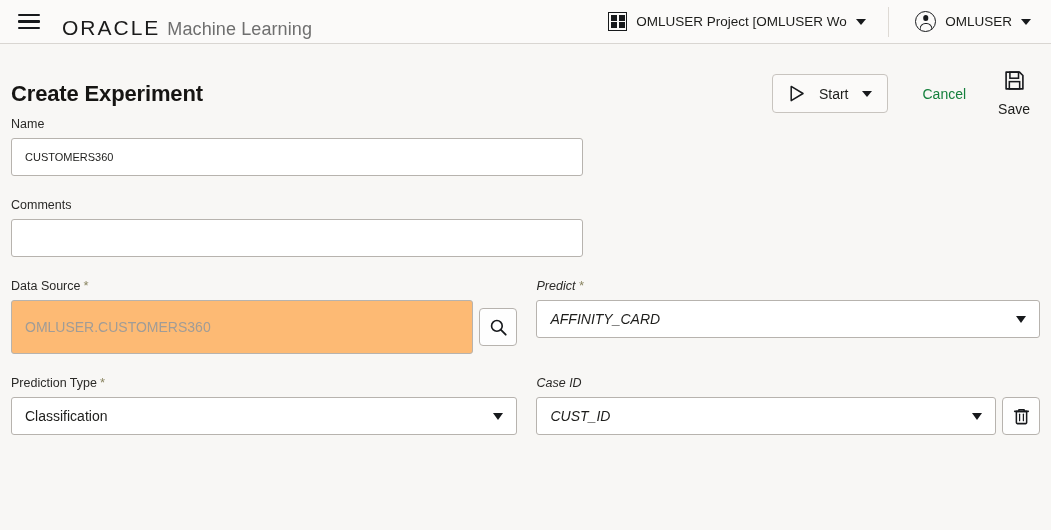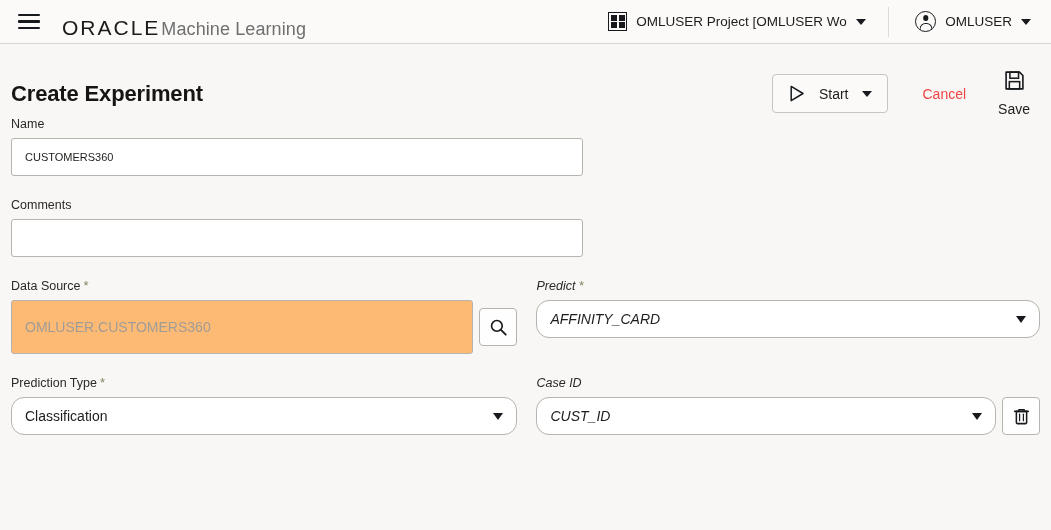--- a/index.html
+++ b/index.html
@@ -34,21 +34,21 @@
     display: flex; flex-direction: column; justify-content: space-between;
     cursor: pointer;
     margin-right: 22px;
   }
   .hamburger span {
     display: block; height: 2.4px; width: 100%;
     background: #17191c; border-radius: 1px;
   }
 
   .oracle-logo {
-    display: flex; align-items: baseline; gap: 1px; margin-top: 13px;
+    display: flex; align-items: baseline; gap: 7px; margin-top: 13px;
   }
   .oracle-word {
     font-size: 21px;
     letter-spacing: 2.0px;
     font-weight: 400;
     color: #1b1b1b;
     font-family: "Liberation Sans", sans-serif;
   }
   .product-name {
     font-size: 18px;
@@ -138,21 +138,21 @@
   .play-svg { display: block; }
   .start-label { font-size: 14px; color: #1d1d1b; }
   .start-caret {
     width: 0; height: 0;
     border-left: 5px solid transparent;
     border-right: 5px solid transparent;
     border-top: 6px solid #17191c;
   }
 
   .text-btn {
-    font-size: 14px; color: #ef4444;
+    font-size: 14px; color: #15803d;
     background: none; border: none;
     cursor: pointer;
     padding: 0 12px;
     margin-left: 22px;
     font-family: "Liberation Sans", sans-serif;
   }
   .save-btn {
     display: flex; align-items: center; gap: 10px;
     background: none; border: none;
     cursor: pointer;
@@ -215,21 +215,21 @@
     cursor: pointer;
     display: flex; align-items: center; justify-content: center;
     padding: 0;
   }
 
   .select {
     position: relative;
     flex: 1;
     height: 38px;
     border: 1px solid #b7b3ae;
-    border-radius: 13px;
+    border-radius: 3px;
     background: #ffffff;
     display: flex; align-items: center;
     padding: 0 13px;
     cursor: pointer;
   }
   .select-value { font-size: 14px; color: #1d1d1b; }
   .select-caret {
     margin-left: auto;
     width: 0; height: 0;
     border-left: 5.5px solid transparent;

